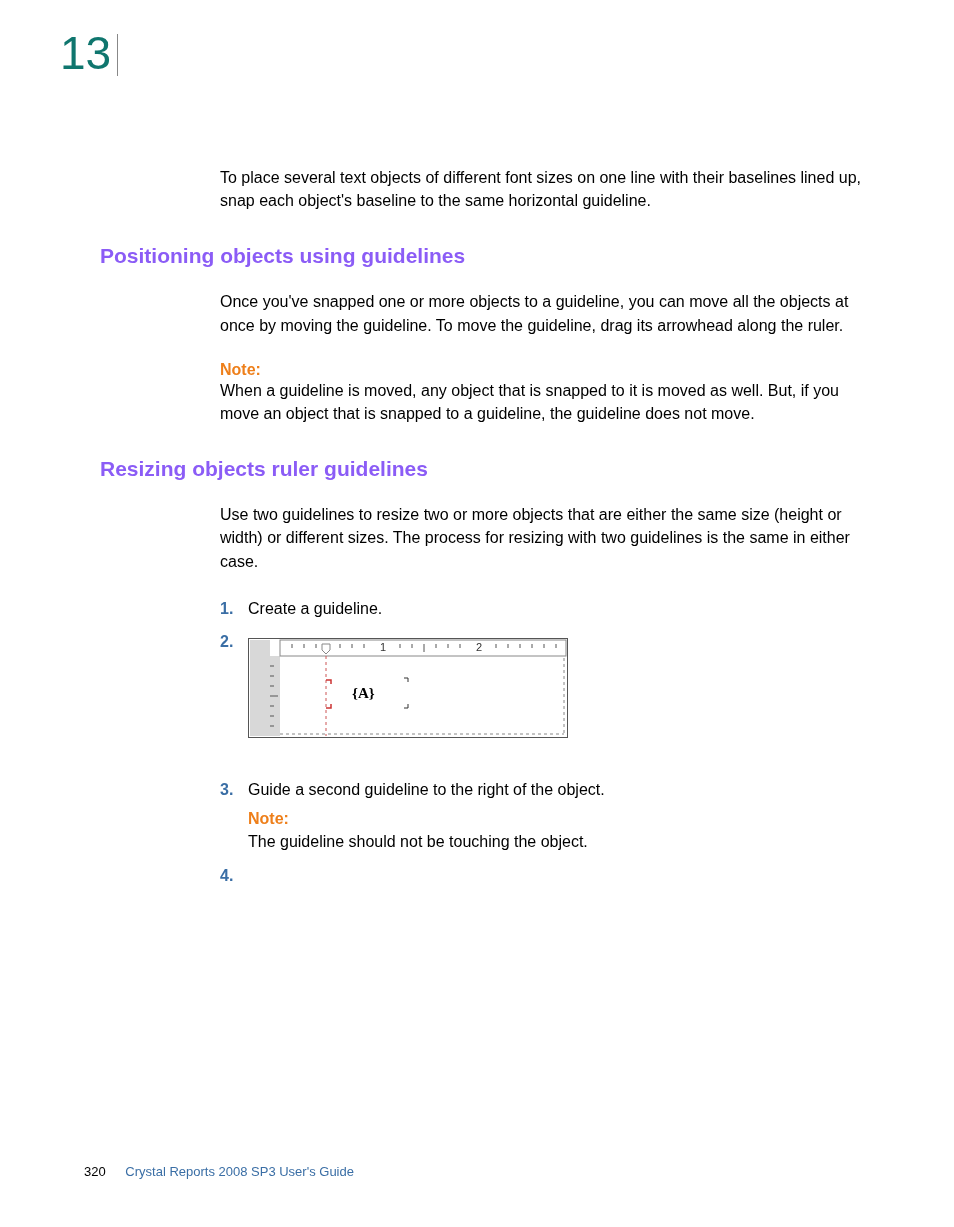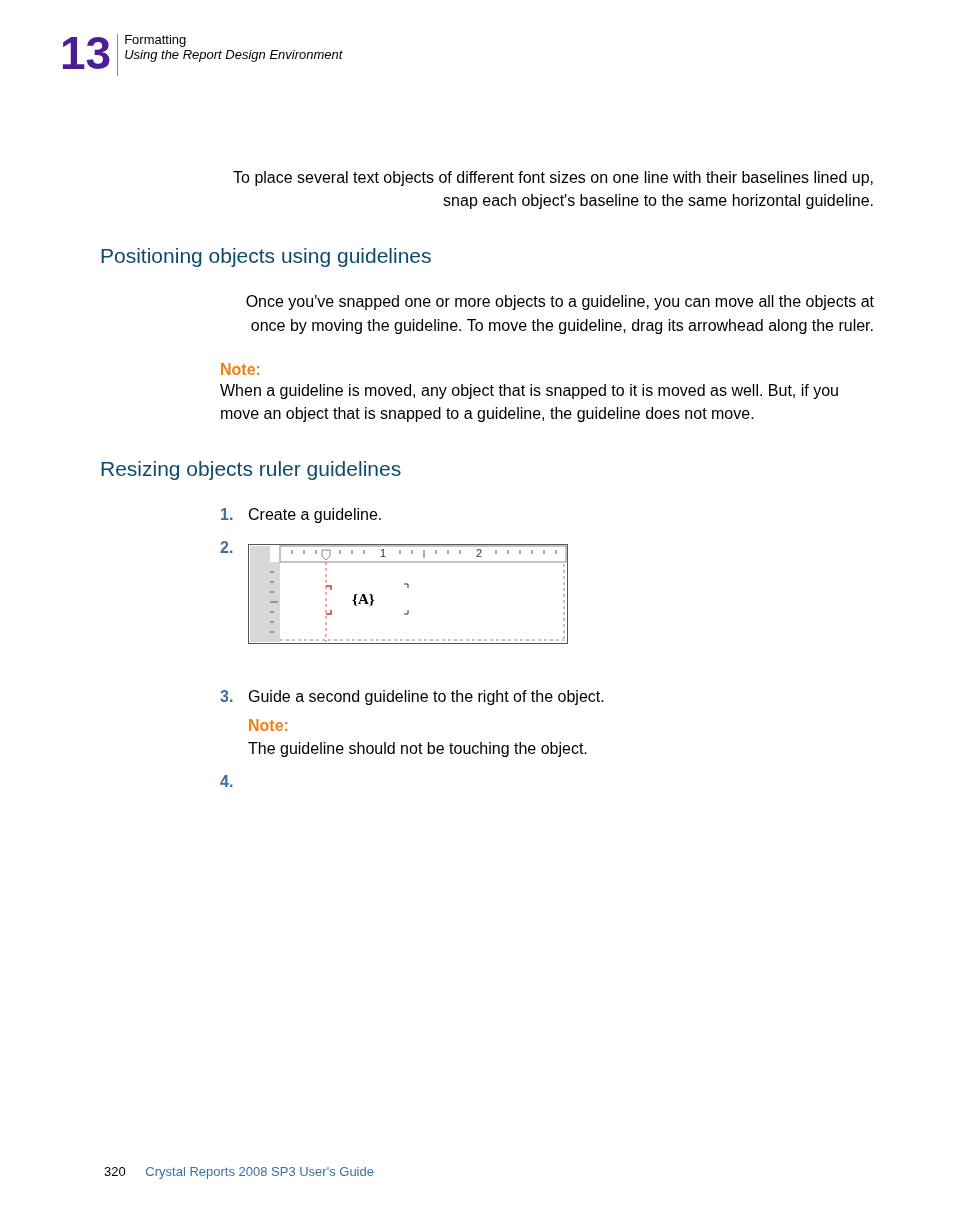--- a/index.html
+++ b/index.html
@@ -1,63 +1,60 @@
 <!DOCTYPE html>
 <html><head>
 <meta charset="utf-8">
 <style>
 * { box-sizing: border-box; margin: 0; padding: 0; }
 body { font-family: Arial, Helvetica, sans-serif; width: 954px; height: 1227px; background: #fff; position: relative; color: #000; }
 .page { padding: 30px 80px 0 60px; }
 .header { display: flex; align-items: flex-start; margin-bottom: 90px; }
-.chapter-num { font-size: 46px; color: #4c1d95; font-weight: 700; line-height: 1; margin-right: 4px; }
+.chapter-num { font-size: 46px; color: #0f766e; font-weight: 400; line-height: 1; margin-right: 4px; }
 .header-divider { width: 1px; height: 42px; background: #888; margin: 4px 6px 0 2px; }
 .header-text { display: flex; flex-direction: column; justify-content: center; padding-top: 2px; }
 .header-line1 { font-size: 13px; color: #000; }
 .header-line2 { font-size: 13px; font-style: italic; color: #000; }
 .content { padding-left: 160px; }
-.body-text { font-size: 16px; line-height: 1.45; margin-bottom: 24px; text-align: right; }
-.h2 { font-size: 21px; font-weight: normal; color: #0c4a6e; margin: 32px 0 22px -120px; }
+.body-text { font-size: 16px; line-height: 1.45; margin-bottom: 24px; }
+.h2 { font-size: 21px; font-weight: bold; color: #8b5cf6; margin: 32px 0 22px -120px; }
 .h3 { font-size: 17px; font-weight: bold; color: #3a6ea5; margin: 24px 0 14px -160px; }
 .note-label { font-weight: bold; color: #ee7f1a; font-size: 16px; display: block; }
 .note-block { margin-bottom: 24px; }
 .ol { list-style: none; }
 .ol li { position: relative; font-size: 16px; line-height: 1.45; margin-bottom: 10px; padding-left: 28px; }
 .ol .num { position: absolute; left: 0; top: 0; font-weight: bold; color: #3a6ea5; }
 .fig { margin: 8px 0 24px 0; display: inline-block; }
 .fig svg { display: block; }
 .sub-note { margin-top: 6px; }
-.footer { position: absolute; bottom: 48px; left: 104px; font-size: 13px; }
+.footer { position: absolute; bottom: 48px; left: 84px; font-size: 13px; }
 .footer-page { color: #000; margin-right: 16px; }
 .footer-title { color: #3a6ea5; }
 </style>
 </head>
 <body>
 
 <div class="page">
   <div class="header">
     <div class="chapter-num">13</div>
     <div class="header-divider"></div>
-    <div class="header-text">
-      <div class="header-line1">Formatting</div>
-      <div class="header-line2">Using the Report Design Environment</div>
-    </div>
   </div>
 
   <div class="content">
     <p class="body-text">To place several text objects of different font sizes on one line with their baselines lined up, snap each object's baseline to the same horizontal guideline.</p>
 
     <h2 class="h2">Positioning objects using guidelines</h2>
     <p class="body-text">Once you've snapped one or more objects to a guideline, you can move all the objects at once by moving the guideline. To move the guideline, drag its arrowhead along the ruler.</p>
     <div class="note-block">
       <span class="note-label">Note:</span>
       <span class="body-text" style="margin:0">When a guideline is moved, any object that is snapped to it is moved as well. But, if you move an object that is snapped to a guideline, the guideline does not move.</span>
     </div>
 
     <h2 class="h2">Resizing objects ruler guidelines</h2>
+    <p class="body-text">Use two guidelines to resize two or more objects that are either the same size (height or width) or different sizes. The process for resizing with two guidelines is the same in either case.</p>
 
     <ol class="ol">
       <li>
         <span class="num">1.</span>
         <span>Create a guideline.</span>
       </li>
       <li>
         <span class="num">2.</span>
 
         <div class="fig">

